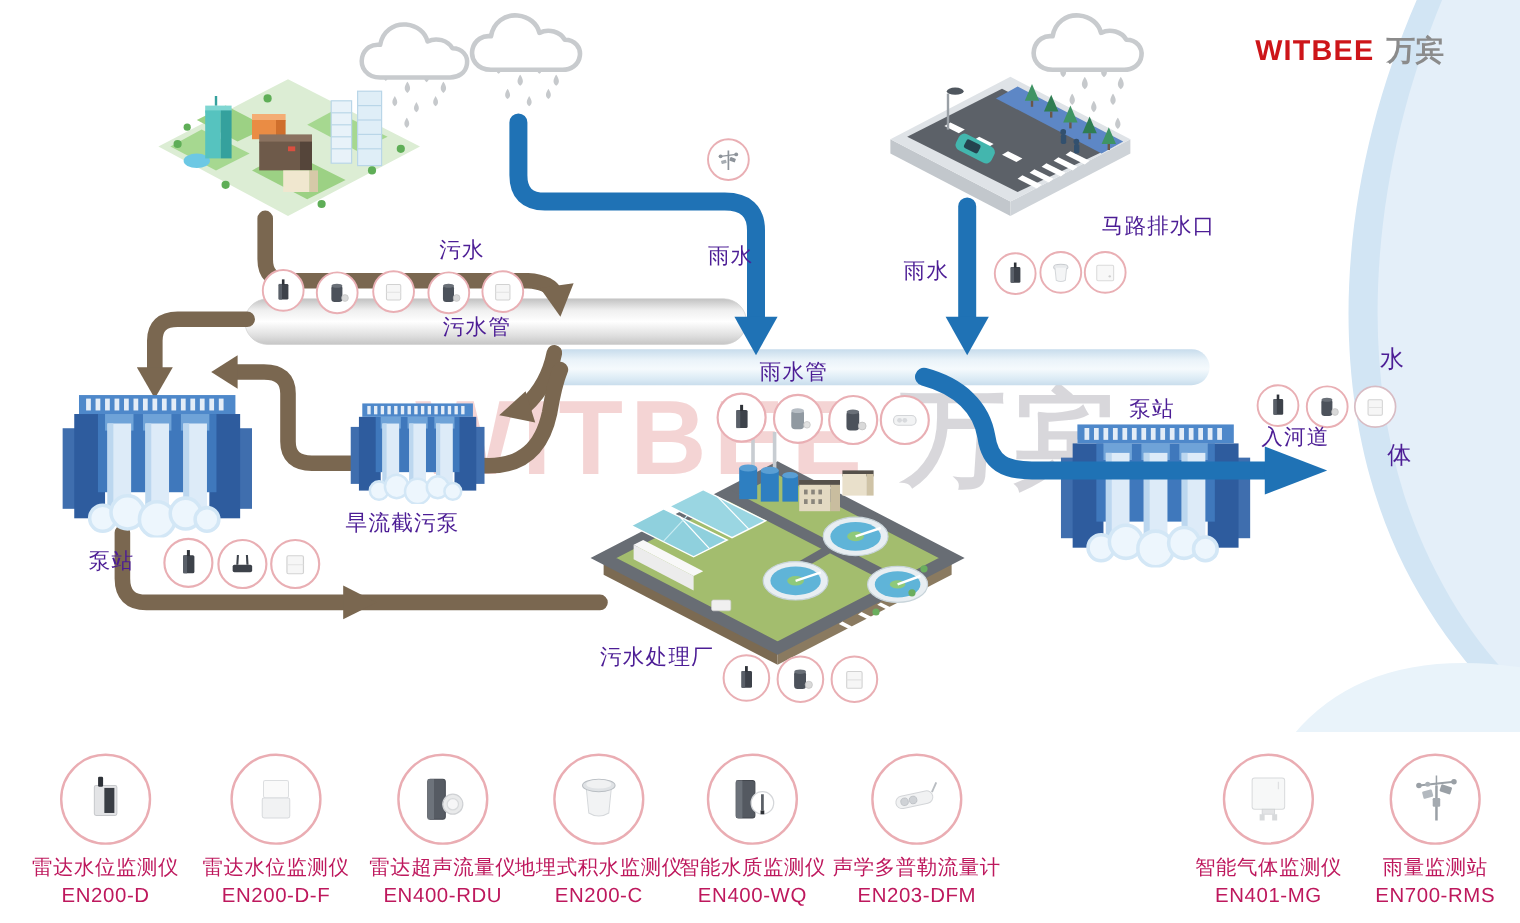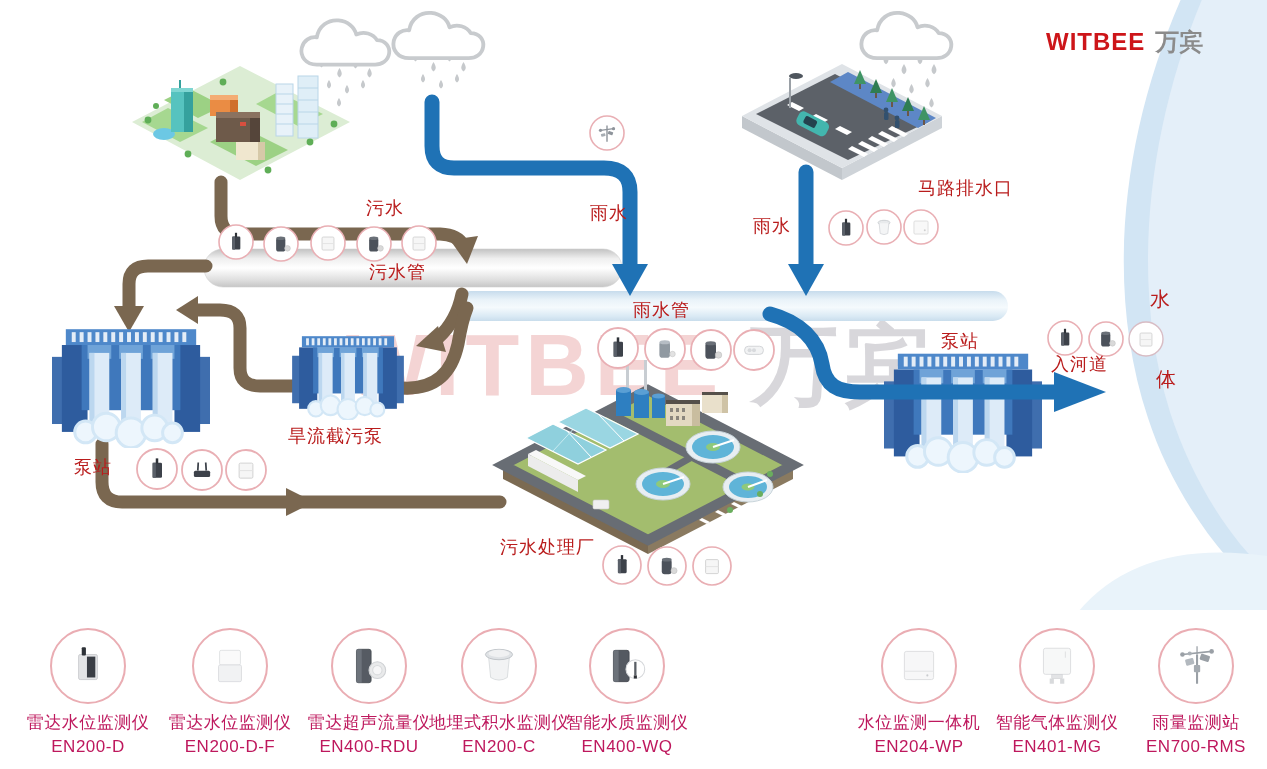--- a/index.html
+++ b/index.html
@@ -4,21 +4,21 @@
 <style>
   html,body{margin:0;padding:0;background:#fff;}
   .stage{position:relative;width:1267px;height:769px;background:#ffffff;overflow:hidden;
          font-family:"Liberation Sans","DejaVu Sans",sans-serif;color:#4e5052;}
   
   .watermark{position:absolute;left:346px;top:306px;z-index:1;font-size:88px;font-weight:800;
              letter-spacing:6px;white-space:nowrap;user-select:none;}
   .watermark .wm-en{color:rgba(228,148,148,.40);}
   .watermark .wm-cn{color:rgba(152,150,160,.38);margin-left:26px;}
   svg.scene{position:absolute;left:0;top:0;z-index:2;}
-  .lbl{position:absolute;z-index:5;font-size:18px;letter-spacing:1px;white-space:nowrap;color:#b91c1c;}
+  .lbl{position:absolute;z-index:5;font-size:18px;letter-spacing:1px;white-space:nowrap;color:#4c1d95;}
   .lbl.big{font-size:20px;}
   .logo{position:absolute;left:1046px;top:26px;z-index:6;font-size:24px;font-weight:800;white-space:nowrap;}
   .logo .en{color:#cd1519;letter-spacing:1px;}
   .logo .cn{color:#8b8b8b;font-weight:700;margin-left:10px;}
   
   .products{position:absolute;left:0;top:610px;width:1267px;height:159px;background:#fff;z-index:4;}
   .product{position:absolute;top:18px;width:150px;text-align:center;}
   .p-circle{width:72px;height:72px;border:2px solid #eaadb3;border-radius:50%;margin:0 auto;
             background:#fff;display:flex;align-items:center;justify-content:center;}
   .p-name{margin-top:7px;font-size:17px;color:#be185d;letter-spacing:.5px;white-space:nowrap;}
@@ -559,32 +559,35 @@
           <rect x="10" y="8" width="5" height="30" fill="#6c727a"></rect>
           <circle cx="31" cy="26" r="9" fill="#ffffff" stroke="#d5d7da"></circle>
           <line x1="31" y1="19" x2="31" y2="32" stroke="#5a5f66" stroke-width="2.2"></line>
           <line x1="31" y1="32" x2="31" y2="35" stroke="#2e3136" stroke-width="3"></line>
         </svg>
       </div>
       <div class="p-name">智能水质监测仪</div>
       <div class="p-model">EN400-WQ</div>
     </div>
 
-
-    <div class="product" style="left:844px;">
-      <div class="p-circle">
-        <svg width="48" height="48" viewBox="0 0 46 46">
-          <rect x="9" y="9" width="28" height="27" rx="2" fill="#f7f7f8" stroke="#d8dadc" stroke-width=".8"></rect>
-          <line x1="9" y1="28" x2="37" y2="28" stroke="#e3e4e6"></line>
-          <circle cx="31" cy="32" r="1" fill="#c9cbce"></circle>
-        </svg>
-      </div>
-      <div class="p-name">水位监测一体机</div>
-      <div class="p-model">EN204-WP</div>
-    </div>
+    <div class="product" style="left:689px;">
+      <div class="p-circle">
+        <svg width="48" height="48" viewBox="0 0 46 46">
+          <g transform="rotate(-12 23 23)">
+            <rect x="6" y="18" width="30" height="10" rx="5" fill="#f1f2f3" stroke="#d3d5d8" stroke-width=".8"></rect>
+            <circle cx="13" cy="23" r="3" fill="#cfd2d6" stroke="#b9bdc2" stroke-width=".6"></circle>
+            <circle cx="20" cy="23" r="3" fill="#cfd2d6" stroke="#b9bdc2" stroke-width=".6"></circle>
+            <path d="M36 20 L41 13" stroke="#b9bdc2" stroke-width="1.5" fill="none"></path>
+          </g>
+        </svg>
+      </div>
+      <div class="p-name">声学多普勒流量计</div>
+      <div class="p-model">EN203-DFM</div>
+    </div>
+
 
     <div class="product" style="left:982px;">
       <div class="p-circle">
         <svg width="48" height="48" viewBox="0 0 46 46">
           <rect x="10" y="6" width="26" height="25" rx="2" fill="#f7f8f8" stroke="#d8dadc" stroke-width=".8"></rect>
           <line x1="31" y1="9" x2="31" y2="15" stroke="#e0e1e3"></line>
           <rect x="18" y="31" width="10" height="4" fill="#e3e4e6" stroke="#cfd1d4" stroke-width=".6"></rect>
           <rect x="16" y="35" width="4" height="5" fill="#d8dadc"></rect>
           <rect x="26" y="35" width="4" height="5" fill="#d8dadc"></rect>
         </svg>

